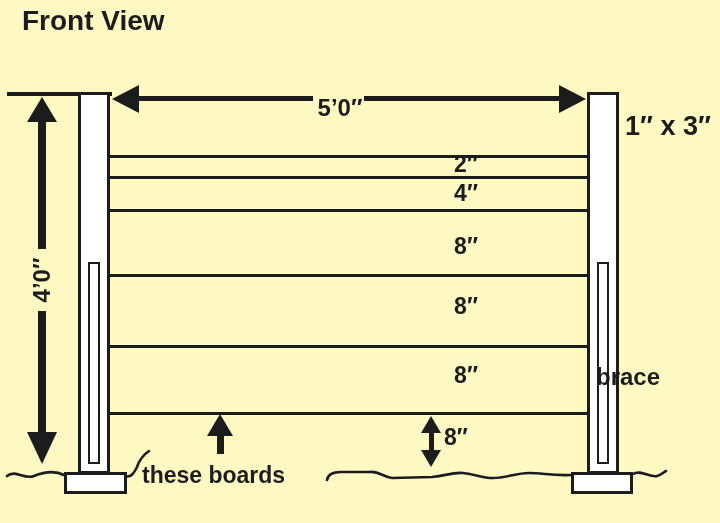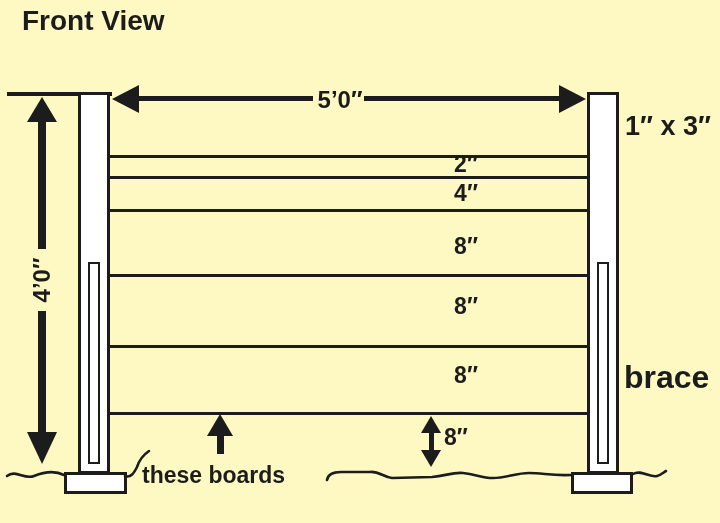--- a/index.html
+++ b/index.html
@@ -57,39 +57,39 @@
   <div class="post" style="left:587px;"></div>
 
   <div class="brace-slot" style="left:88px;"></div>
   <div class="brace-slot" style="left:597px;"></div>
 
   <div class="footing" style="left:64px;width:63px;"></div>
   <div class="footing" style="left:571px;width:62px;"></div>
 
   <div class="tri" style="left:112px;top:85px;border-top:14px solid transparent;border-bottom:14px solid transparent;border-right:27px solid #1c1c1c;"></div>
   <div class="bar" style="left:137px;top:96px;width:176px;height:5px;"></div>
-  <div class="label dim-text" style="left:313px;top:88px;width:54px;">5’0″</div>
+  <div class="label dim-text" style="left:313px;top:96px;width:54px;">5’0″</div>
   <div class="bar" style="left:364px;top:96px;width:196px;height:5px;"></div>
   <div class="tri" style="left:559px;top:85px;border-top:14px solid transparent;border-bottom:14px solid transparent;border-left:27px solid #1c1c1c;"></div>
 
   <div class="tri" style="left:27px;top:97px;border-left:15px solid transparent;border-right:15px solid transparent;border-bottom:25px solid #1c1c1c;"></div>
   <div class="bar" style="left:38px;top:120px;width:8px;height:129px;"></div>
   <div class="label dim-text" style="left:-8px;top:268px;width:100px;transform:rotate(-90deg);">4’0″</div>
   <div class="bar" style="left:38px;top:311px;width:8px;height:121px;"></div>
   <div class="tri" style="left:27px;top:432px;border-left:15px solid transparent;border-right:15px solid transparent;border-top:32px solid #1c1c1c;"></div>
 
   <div class="label gap-label" style="top:154px;">2″</div>
   <div class="label gap-label" style="top:183px;">4″</div>
   <div class="label gap-label" style="top:236px;">8″</div>
   <div class="label gap-label" style="top:296px;">8″</div>
   <div class="label gap-label" style="top:365px;">8″</div>
 
   <div class="label" style="left:625px;top:114px;font-size:27px;line-height:24px;">1″ x 3″</div>
 
-  <div class="label" style="left:624px;top:364px;font-size:32px;line-height:26px;">brace</div>
+  <div class="label" style="left:596px;top:364px;font-size:24px;line-height:26px;">brace</div>
 
   <div class="tri" style="left:421px;top:416px;border-left:10px solid transparent;border-right:10px solid transparent;border-bottom:17px solid #1c1c1c;"></div>
   <div class="bar" style="left:429px;top:430px;width:5px;height:24px;"></div>
   <div class="tri" style="left:421px;top:450px;border-left:10px solid transparent;border-right:10px solid transparent;border-top:17px solid #1c1c1c;"></div>
   <div class="label" style="left:444px;top:426px;font-size:23px;line-height:22px;">8″</div>
 
   <div class="tri" style="left:207px;top:414px;border-left:13px solid transparent;border-right:13px solid transparent;border-bottom:22px solid #1c1c1c;"></div>
   <div class="bar" style="left:217px;top:434px;width:7px;height:20px;"></div>
 
   <div class="label" style="left:142px;top:461px;width:168px;font-size:23px;line-height:28px;text-align:left;white-space:normal;">

